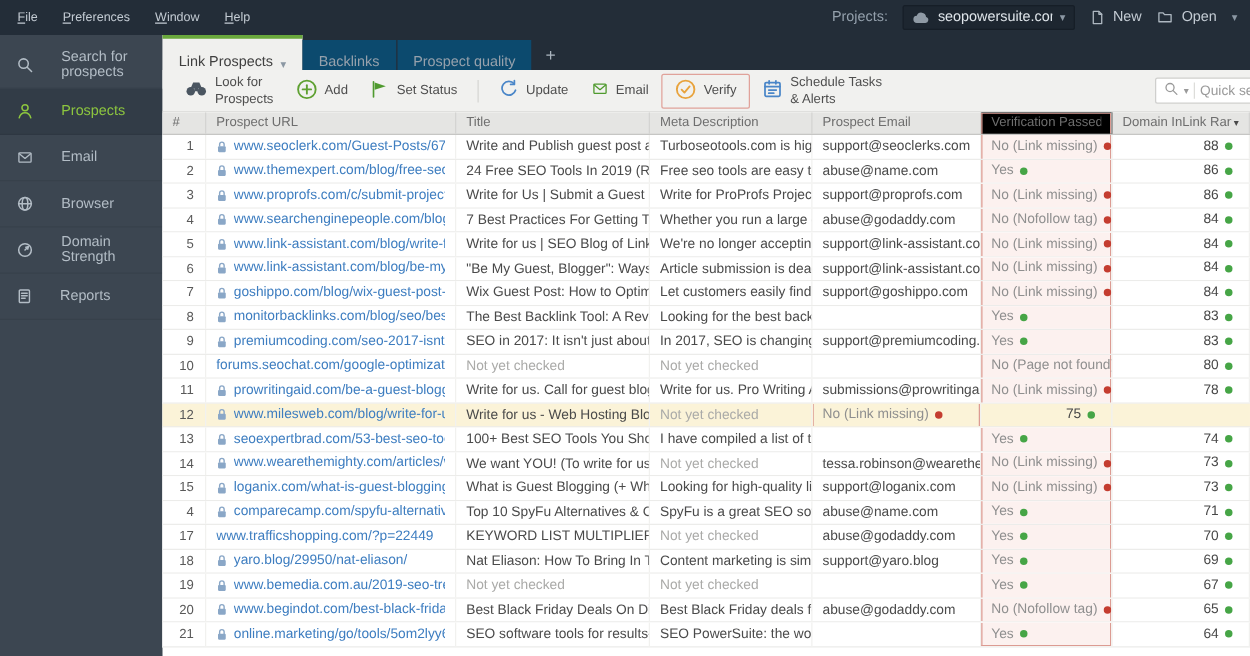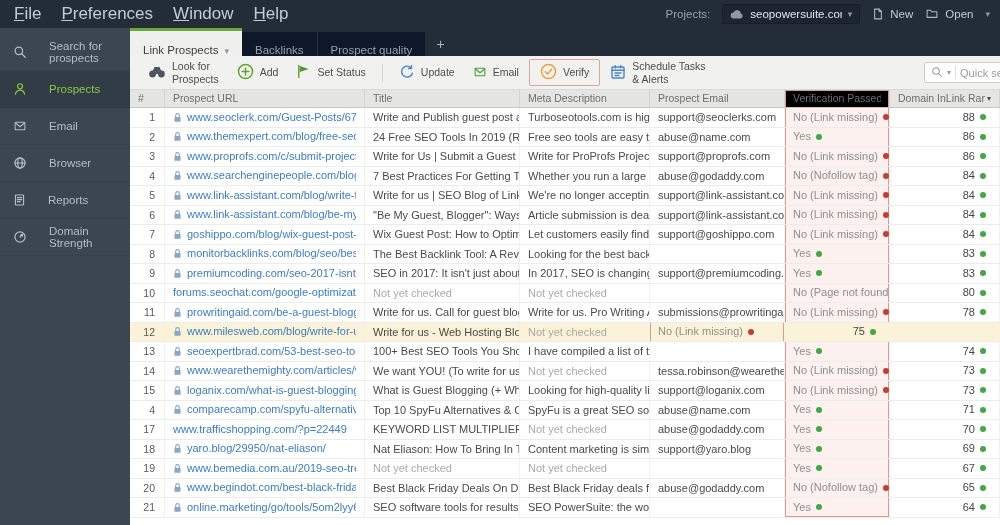--- a/index.html
+++ b/index.html
@@ -1,42 +1,42 @@
 <!DOCTYPE html>
 <html><head>
 <meta charset="utf-8">
 <style>
   * { margin:0; padding:0; box-sizing:border-box; }
   html,body { width:1000px; height:525px; overflow:hidden; font-family:"Liberation Sans", sans-serif; background:#fff; }
 
   
   .topbar { height:28px; background:#232d38; display:flex; align-items:center; justify-content:space-between; padding:0 10px 0 4px; }
   .menus { display:flex; }
-  .menu-item { color:#c3cbd3; font-size:17px; padding:3px 10px; cursor:default; }
+  .menu-item { color:#c3cbd3; font-size:10px; padding:3px 10px; cursor:default; }
   .menu-item u { text-decoration:underline; }
   .projects-area { display:flex; align-items:center; gap:12px; }
   .projects-label { color:#94a0ac; font-size:11.5px; }
   .project-select { background:#1d2630; border:1px solid #161e27; color:#dfe5ea; width:138px; height:20px; display:flex; align-items:center; padding:0 7px; font-size:11.5px; border-radius:2px; gap:6px; }
   .project-select .pname { flex:1; overflow:hidden; white-space:nowrap; }
   .caret { color:#8b97a3; font-size:9px; }
   .top-btn { color:#c3cbd3; font-size:11.5px; display:flex; gap:6px; align-items:center; cursor:default; }
   .icon svg { display:block; }
 
   
   .main { display:flex; height:497px; }
   .sidebar { width:130px; background:#3c4651; padding-top:6px; flex:none; }
   .sidebar-item { display:flex; align-items:center; gap:22px; padding:0 13px; height:37px; color:#b3bdc6; font-size:11.5px; border-bottom:1px solid rgba(0,0,0,0.07); cursor:default; }
   .sidebar-item.active { background:#323c47; color:#8dc63f; }
   .content { flex:1; display:flex; flex-direction:column; min-width:0; }
 
   
   .tabbar { height:28px; background:#232d38; display:flex; align-items:flex-end; }
   .tab { font-size:11.5px; padding:0 13px; display:flex; align-items:flex-end; gap:6px; cursor:default; }
   .tab.active { background:#f0f0ee; color:#3f3f3f; height:28px; border-top:3px solid #69a73c; }
-  .tab.inactive { background:#0f172a; color:#96a1ac; height:24px; margin-right:1px; }
+  .tab.inactive { background:#0c4a6e; color:#96a1ac; height:24px; margin-right:1px; }
   .tab-plus { color:#aab4be; font-size:14px; padding:0 10px; height:24px; display:flex; align-items:center; cursor:default; }
 
   
   .toolbar { height:34px; background:#f1f1ef; display:flex; align-items:center; padding:0 0 0 10px; gap:2px; border-bottom:1px solid #d9d9d7; overflow:hidden; }
   .tbtn { display:flex; align-items:center; gap:6px; font-size:11px; color:#4e4e4e; padding:3px 8px; cursor:default; }
   .tbtn .tlabel { white-space:pre-line; line-height:1.15; font-size:10.5px; }
   .tbtn.hl { border:1px solid #e0a29a; border-radius:2px; padding:3px 10px; }
   .tsep { width:1px; height:18px; background:#d6d6d4; margin:0 6px; flex:none; }
   .quick-search { margin-left:auto; margin-right:-36px; flex:none; display:flex; align-items:center; height:21px; background:#fff; border:1px solid #cfcfcd; border-radius:2px; padding:0 6px; gap:4px; width:112px; overflow:hidden; }
   .quick-search .qtext { color:#9a9a9a; font-size:11px; white-space:nowrap; overflow:hidden; }
@@ -143,38 +143,38 @@
           <svg width="14" height="14" viewBox="0 0 16 16" fill="none" stroke="currentColor" stroke-width="1.4" stroke-linecap="round" stroke-linejoin="round">
             <circle cx="8" cy="8" r="5.8"></circle>
             <ellipse cx="8" cy="8" rx="2.6" ry="5.8"></ellipse>
             <line x1="2.2" y1="8" x2="13.8" y2="8"></line>
           </svg>
         </span>
         <span>Browser</span>
       </div>
       <div class="sidebar-item">
         <span class="icon">
+          <svg width="14" height="14" viewBox="0 0 16 16" fill="none" stroke="currentColor" stroke-width="1.4" stroke-linecap="round" stroke-linejoin="round">
+            <circle cx="8" cy="8" r="5.8"></circle>
+            <path d="M8 8l3-3"></path>
+            <path d="M11 5l-.5 2.2M11 5l-2.2.5"></path>
+          </svg>
+        </span>
+        <span>Domain Strength</span>
+      </div>
+      <div class="sidebar-item">
+        <span class="icon">
           <svg width="13" height="14" viewBox="0 0 16 16" fill="none" stroke="currentColor" stroke-width="1.4" stroke-linecap="round" stroke-linejoin="round">
             <rect x="3" y="1.8" width="10" height="12.4" rx="1"></rect>
             <line x1="5.2" y1="5" x2="10.8" y2="5"></line>
             <line x1="5.2" y1="7.5" x2="10.8" y2="7.5"></line>
             <line x1="5.2" y1="10" x2="8.8" y2="10"></line>
           </svg>
         </span>
         <span>Reports</span>
-      </div>
-      <div class="sidebar-item">
-        <span class="icon">
-          <svg width="14" height="14" viewBox="0 0 16 16" fill="none" stroke="currentColor" stroke-width="1.4" stroke-linecap="round" stroke-linejoin="round">
-            <circle cx="8" cy="8" r="5.8"></circle>
-            <path d="M8 8l3-3"></path>
-            <path d="M11 5l-.5 2.2M11 5l-2.2.5"></path>
-          </svg>
-        </span>
-        <span>Domain Strength</span>
       </div>
     </div>
   <div class="content">
     <div class="tabbar" id="tabbar">
         <div class="tab active">
           <span>Link Prospects</span>
           <span class="caret">▾</span>
         </div>
         <div class="tab inactive">
           <span>Backlinks</span>

